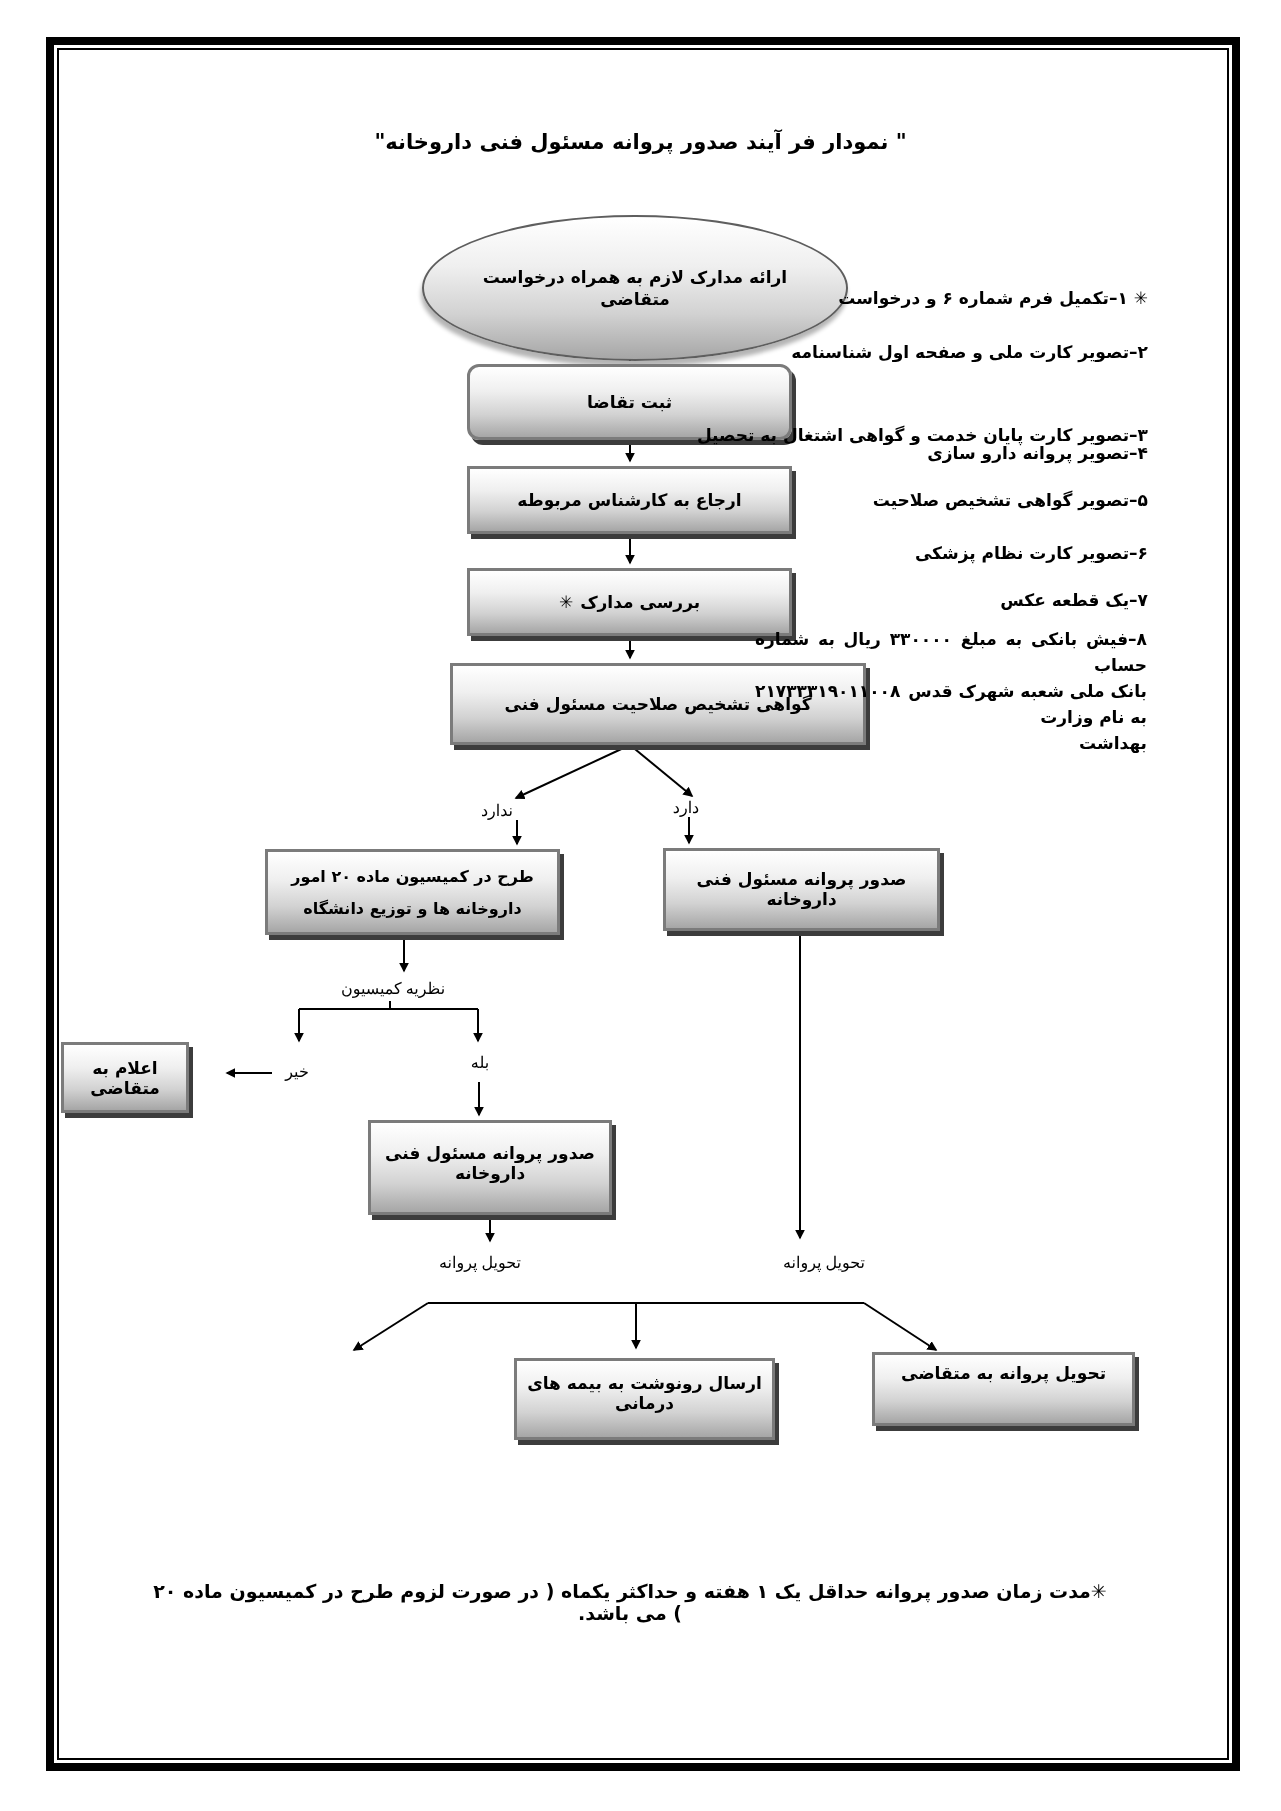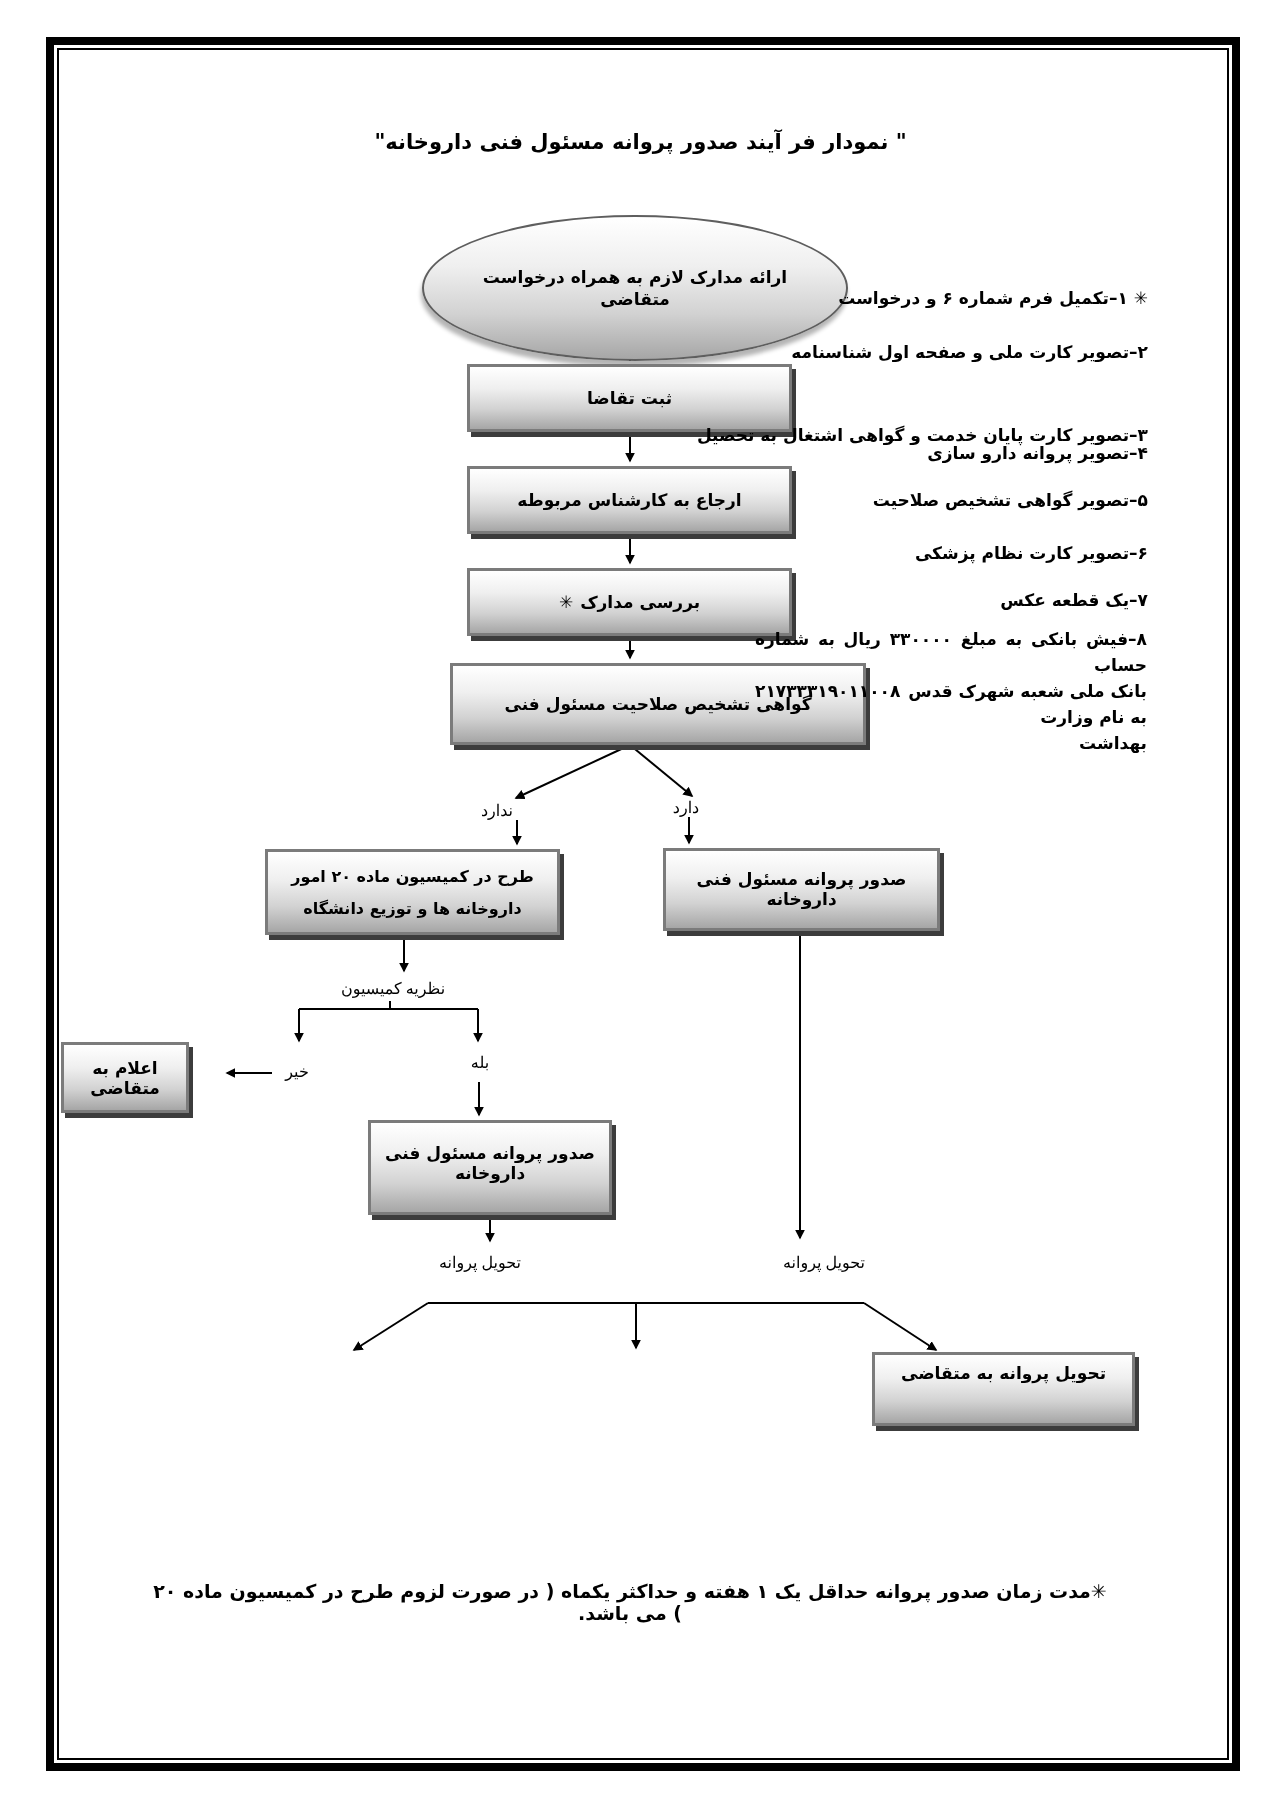--- a/index.html
+++ b/index.html
@@ -70,21 +70,21 @@
     </g>
   </svg>
 
   <div class="title">" نمودار فر آیند صدور پروانه مسئول فنی داروخانه"</div>
 
   <div class="node ellipse" style="left:422px;top:215px;width:426px;height:146px;">
     <span>ارائه مدارک لازم به همراه درخواست</span>
     <span>متقاضی</span>
   </div>
 
-  <div class="node" style="left:467px;top:364px;width:325px;height:68px;">
+  <div class="node" style="left:467px;top:364px;width:325px;height:76px;border-radius:12px;">
     <span>ثبت تقاضا</span>
   </div>
 
   <div class="node" style="left:467px;top:466px;width:325px;height:68px;">
     <span>ارجاع به کارشناس مربوطه</span>
   </div>
 
   <div class="node" style="left:467px;top:568px;width:325px;height:68px;">
     <div class="marker-row">
       <span>بررسی مدارک</span>
@@ -107,20 +107,23 @@
 
   <div class="node" style="left:61px;top:1042px;width:128px;height:71px;">
     <span>اعلام به متقاضی</span>
   </div>
 
   <div class="node toptext" style="left:368px;top:1120px;width:244px;height:95px;padding-top:20px;">
     <span>صدور پروانه مسئول فنی داروخانه</span>
   </div>
 
 
+  <div class="node toptext" style="left:514px;top:1358px;width:261px;height:82px;padding-top:12px;">
+    <span>ارسال رونوشت به بیمه های درمانی</span>
+  </div>
 
   <div class="node toptext" style="left:872px;top:1352px;width:263px;height:74px;padding-top:8px;">
     <span>تحویل پروانه به متقاضی</span>
   </div>
 
   <div class="elabel" style="left:497px;top:810px;">ندارد</div>
   <div class="elabel" style="left:686px;top:807px;">دارد</div>
   <div class="elabel" style="left:393px;top:988px;">نظریه کمیسیون</div>
   <div class="elabel" style="left:297px;top:1071px;">خیر</div>
   <div class="elabel" style="left:480px;top:1062px;">بله</div>

